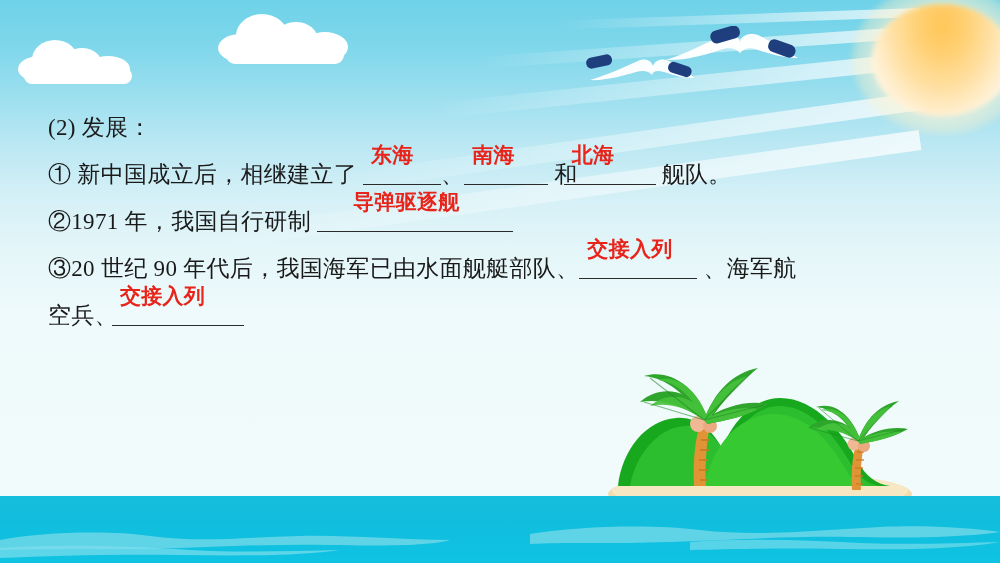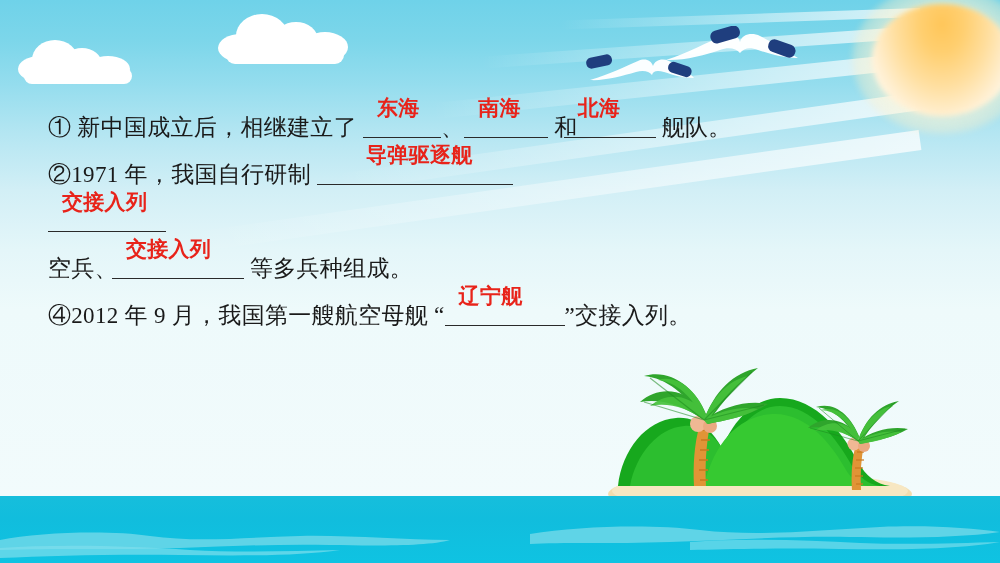--- a/index.html
+++ b/index.html
@@ -127,21 +127,21 @@
   .slotwrap .rule {
     position: absolute;
     left: 0;
     bottom: -3px;
     height: 1.5px;
     background: #2a2a2a;
     z-index: 1;
   }
   .slotwrap .ans {
     position: absolute;
-    left: 14px;
+    left: 8px;
     bottom: 3px;
     z-index: 3;
   }
 </style>
 </head>
 <body>
 
 <div id="slide">
 
   <div class="sky"></div>
@@ -247,36 +247,36 @@
                C110 58 50 60 0 62 Z" fill="#7FDEEC" opacity="0.7"></path>
       <path d="M530 38 C580 30 650 28 700 34 C760 41 820 34 880 31 C930 29 970 32 1000 36
                C960 42 900 42 850 41 C790 40 730 44 670 46 C610 48 560 46 530 48 Z" fill="#68D6E8" opacity="0.9"></path>
       <path d="M690 46 C740 42 800 44 860 47 C910 49 960 47 1000 46 C960 53 900 54 840 53
                C780 52 730 53 690 54 Z" fill="#7FDEEC" opacity="0.65"></path>
     </svg>
   </div>
 
   <div class="content">
 
+    <div class="line">
+      <span>(2) 发展：</span>
+    </div>
 
     <div class="line">
       <span>① 新中国成立后，相继建立了 </span><span class="slotwrap" style="width:78px;"><span class="rule" style="width:78px;"></span><span class="ans">东海</span></span><span>、</span><span class="slotwrap" style="width:84px;"><span class="rule" style="width:84px;"></span><span class="ans">南海</span></span><span> 和</span><span class="slotwrap" style="width:92px; margin-left:-14px;"><span class="rule" style="width:92px;"></span><span class="ans">北海</span></span><span> 舰队。</span>
     </div>
 
     <div class="line">
-      <span>②1971 年，我国自行研制 </span><span class="slotwrap" style="width:196px;"><span class="rule" style="width:196px;"></span><span class="ans" style="left:36px;margin-left:13px;">导弹驱逐舰</span></span>
-    </div>
-
-
-    <div class="line">
-      <span class="slotwrap" style="width:118px;"><span class="rule" style="width:118px;"></span><span class="ans">交接入列</span></span>
-    </div>
-
-    <div class="line">
-      <span>空兵、</span><span class="slotwrap" style="width:132px; margin-left:-6px;"><span class="rule" style="width:132px;"></span><span class="ans">交接入列</span></span><span> 等多兵种组成。</span>
-    </div>
-
-    <div class="line">
-      <span>④2012 年 9 月，我国第一艘航空母舰 “</span><span class="slotwrap" style="width:120px;"><span class="rule" style="width:120px;"></span><span class="ans">辽宁舰</span></span><span>”交接入列。</span>
-    </div>
+      <span>②1971 年，我国自行研制 </span><span class="slotwrap" style="width:196px;"><span class="rule" style="width:196px;"></span><span class="ans" style="left:36px;">导弹驱逐舰</span></span>
+    </div>
+
+
+    <div class="line">
+      <span>③20 世纪 90 年代后，我国海军已由水面舰艇部队、</span><span class="slotwrap" style="width:118px;"><span class="rule" style="width:118px;"></span><span class="ans">交接入列</span></span><span> 、海军航</span>
+    </div>
+
+    <div class="line">
+      <span>空兵、</span><span class="slotwrap" style="width:132px; margin-left:-6px;"><span class="rule" style="width:132px;"></span><span class="ans">交接入列</span></span>
+    </div>
+
 
   </div>
 </div>
 
 </body></html>

